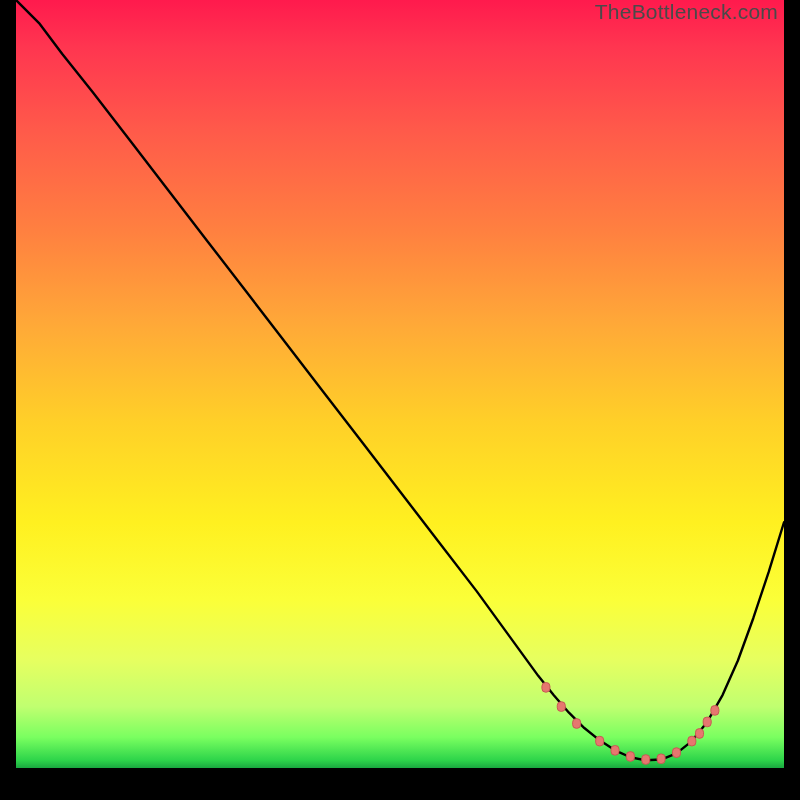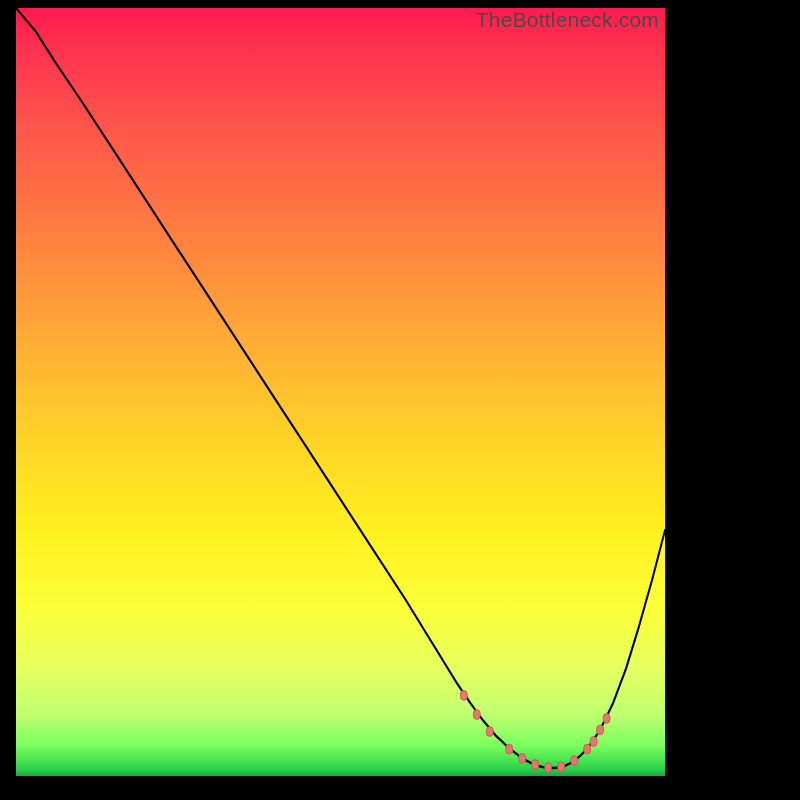--- a/index.html
+++ b/index.html
@@ -6,22 +6,22 @@
   html, body { width: 800px; height: 800px; overflow: hidden; background: #000; }
   .canvas {
     position: relative;
     width: 800px;
     height: 800px;
     background: #000;
   }
   .plot-area {
     position: absolute;
     left: 16px;
-    top: 8px;
-    width: 649px;
+    top: 0;
+    width: 768px;
     height: 768px;
   }
   .gradient-fill {
     position: absolute;
     left: 0; top: 0; width: 100%; height: 100%;
     background: linear-gradient(to bottom,
       #ff1a4d 0%,
       #ff3550 6%,
       #ff5a4a 17%,
       #ff8040 30%,

